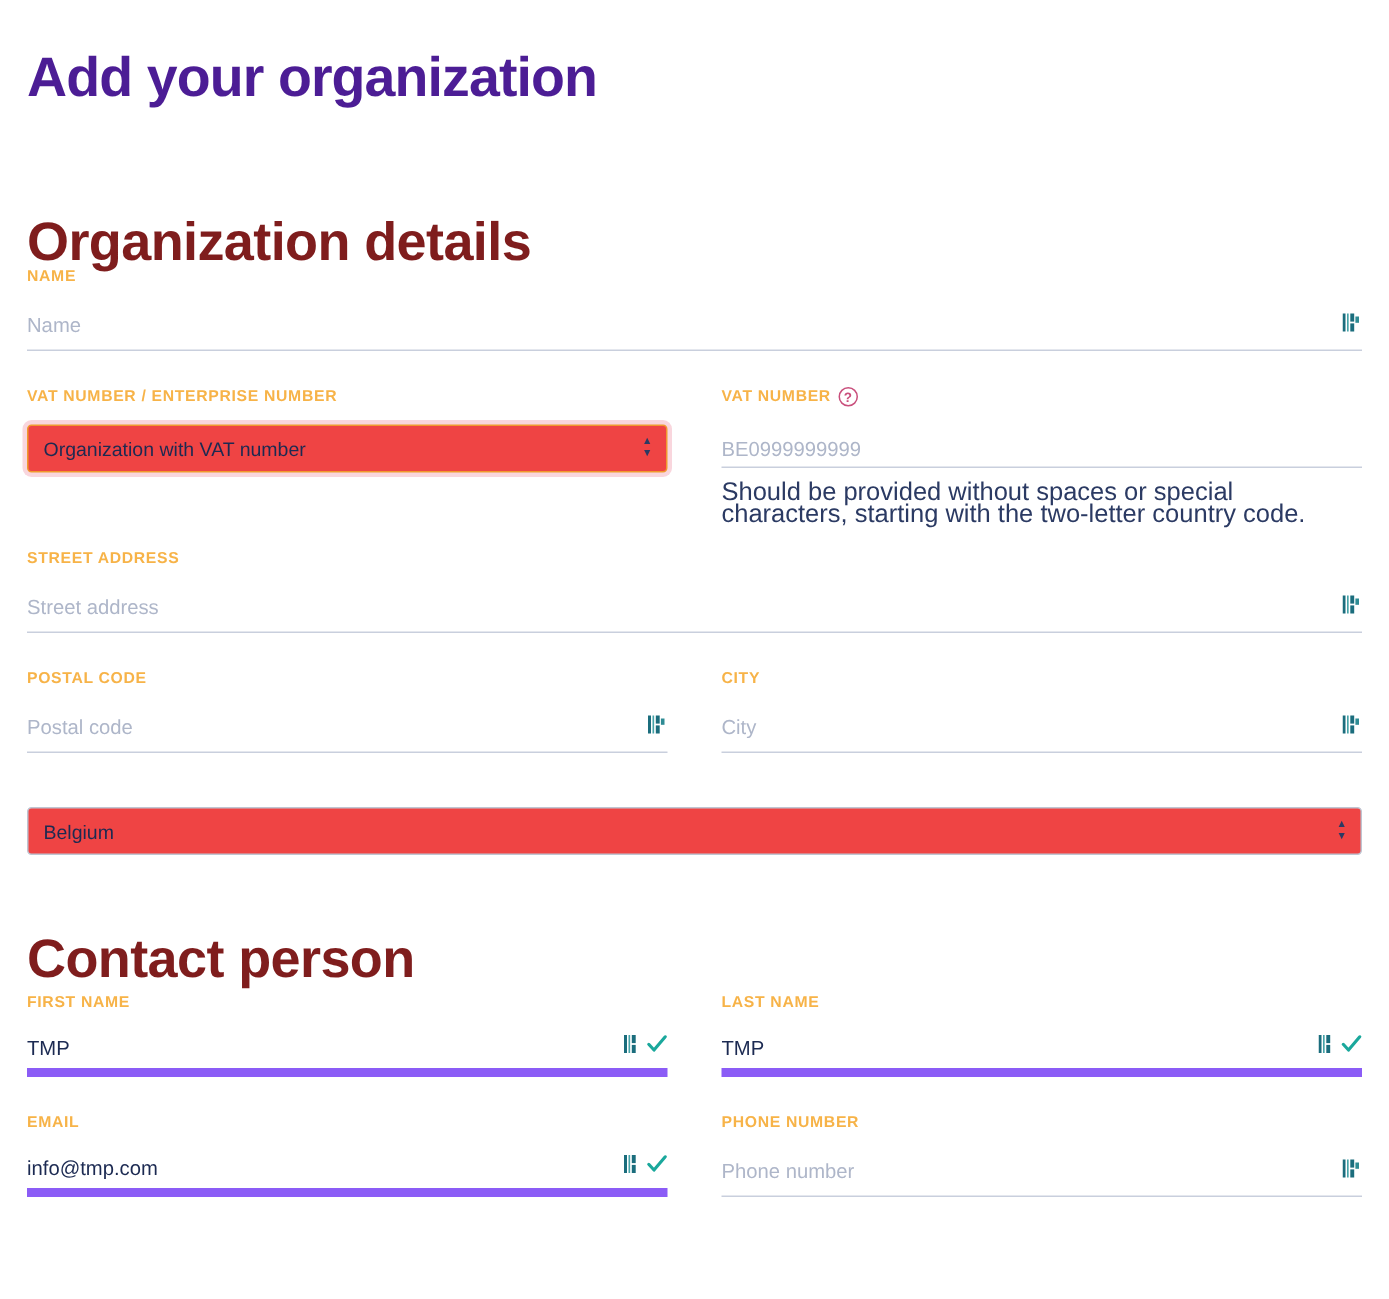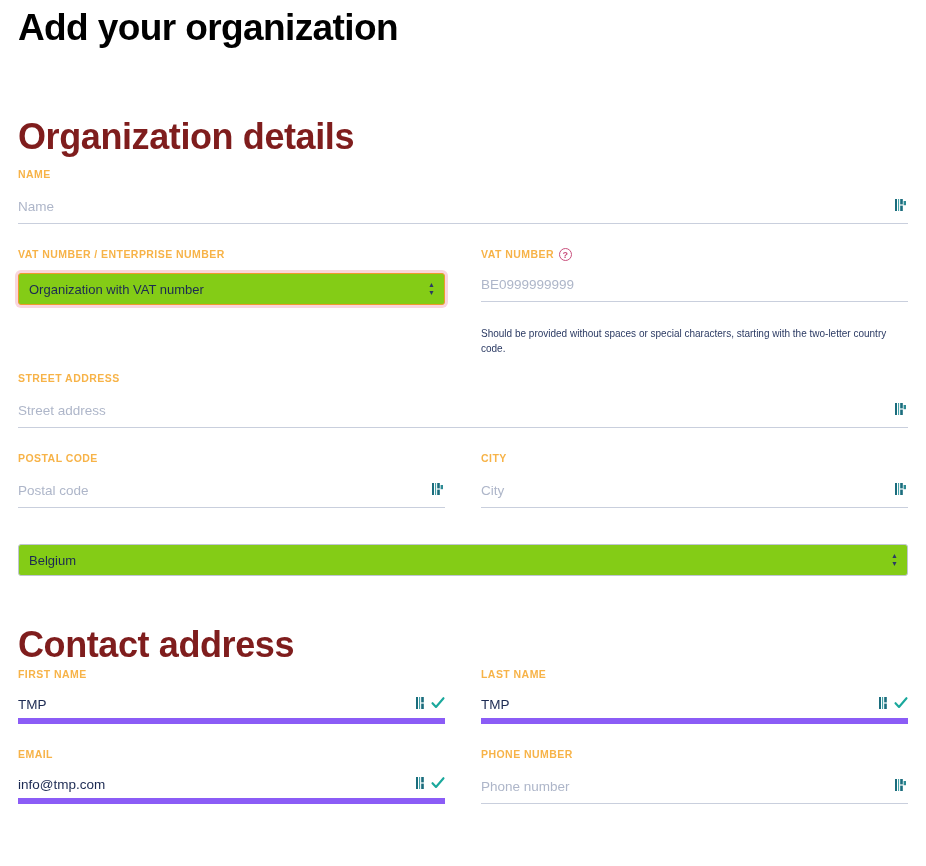--- a/index.html
+++ b/index.html
@@ -19,24 +19,24 @@
 
   .page {
     padding: 0 18px;
     width: 926px;
   }
 
   
   .page-title {
     font-size: 37px;
     font-weight: bold;
-    color: #000000;
+    color: #4c1d95;
     letter-spacing: -0.6px;
     margin: 0;
-    padding-top: 4px;
+    padding-top: 28px;
     line-height: 48px;
   }
   .section-title {
     font-size: 36px;
     font-weight: bold;
     color: #7f1d1d;
     letter-spacing: -0.4px;
     margin: 0;
     line-height: 34px;
   }
@@ -114,41 +114,41 @@
     gap: 2px;
     flex: 0 0 auto;
     padding-bottom: 3px;
   }
 
   
   .bars-icon { display: block; }
   .check-icon { display: block; }
 
   .hint {
-    font-size: 10px;
+    font-size: 17px;
     color: #2b3a63;
     line-height: 15px;
-    margin-top: 24px;
+    margin-top: 8px;
     max-width: 415px;
   }
 
   
   .select-wrap {
     position: relative;
     margin-top: 12px;
     height: 32px;
   }
   .select-wrap select {
     appearance: none;
     -webkit-appearance: none;
     width: 100%;
     height: 32px;
     border: 1px solid #bfc5d2;
     border-radius: 3px;
-    background: #84cc16;
+    background: #ef4444;
     font-family: "Liberation Sans", sans-serif;
     font-size: 13px;
     color: #1c2a52;
     padding: 0 26px 0 10px;
     outline: 0;
   }
   .select-wrap.focused select {
     border: 1.5px solid #f0992e;
     box-shadow: 0 0 0 3px #f9d6dd;
   }
@@ -173,21 +173,21 @@
 </style>
 </head>
 <body>
 
 <div class="page">
 
   <h1 class="page-title">Add your organization</h1>
 
   <h2 class="section-title organization">Organization details</h2>
 
-  <div class="row" style="margin-top:14px;justify-content:center;">
+  <div class="row" style="justify-content:center;">
     <div class="field full">
       <div class="label">
         <span>NAME</span>
       </div>
       <div class="input-wrap">
         <input type="text" value="" placeholder="Name" style="">
         <span class="adorn">
           <span class="bars-icon">
             <svg width="13" height="14" viewBox="0 0 13 14">
               <rect x="0" y="1" width="2" height="12" fill="#1b6d7d"></rect>
@@ -219,21 +219,21 @@
           <span>▼</span>
         </span>
       </div>
     </div>
 
     <div class="field half">
       <div class="label">
         <span>VAT NUMBER</span>
         <span class="help-icon">?</span>
       </div>
-      <div class="input-wrap" style="margin-top:11px;">
+      <div class="input-wrap" style="margin-top:11px;align-items:flex-end;">
         <input type="text" value="" placeholder="BE0999999999" style="">
       </div>
       <div class="hint">Should be provided without spaces or special characters, starting with the two-letter country code.</div>
     </div>
   </div>
 
   <div class="spacer-16"></div>
 
   <div class="row">
     <div class="field full">
@@ -314,21 +314,21 @@
           <option>Luxembourg</option>
         </select>
         <span class="sel-arrow">
           <span>▲</span>
           <span>▼</span>
         </span>
       </div>
     </div>
   </div>
 
-  <h2 class="section-title contact">Contact address</h2>
+  <h2 class="section-title contact">Contact person</h2>
 
   <div class="row" style="margin-top:6px;">
     <div class="field half">
       <div class="label">
         <span>FIRST NAME</span>
       </div>
       <div class="input-wrap valid">
         <input type="text" value="TMP" style="">
         <span class="adorn">
           <span class="bars-icon">

